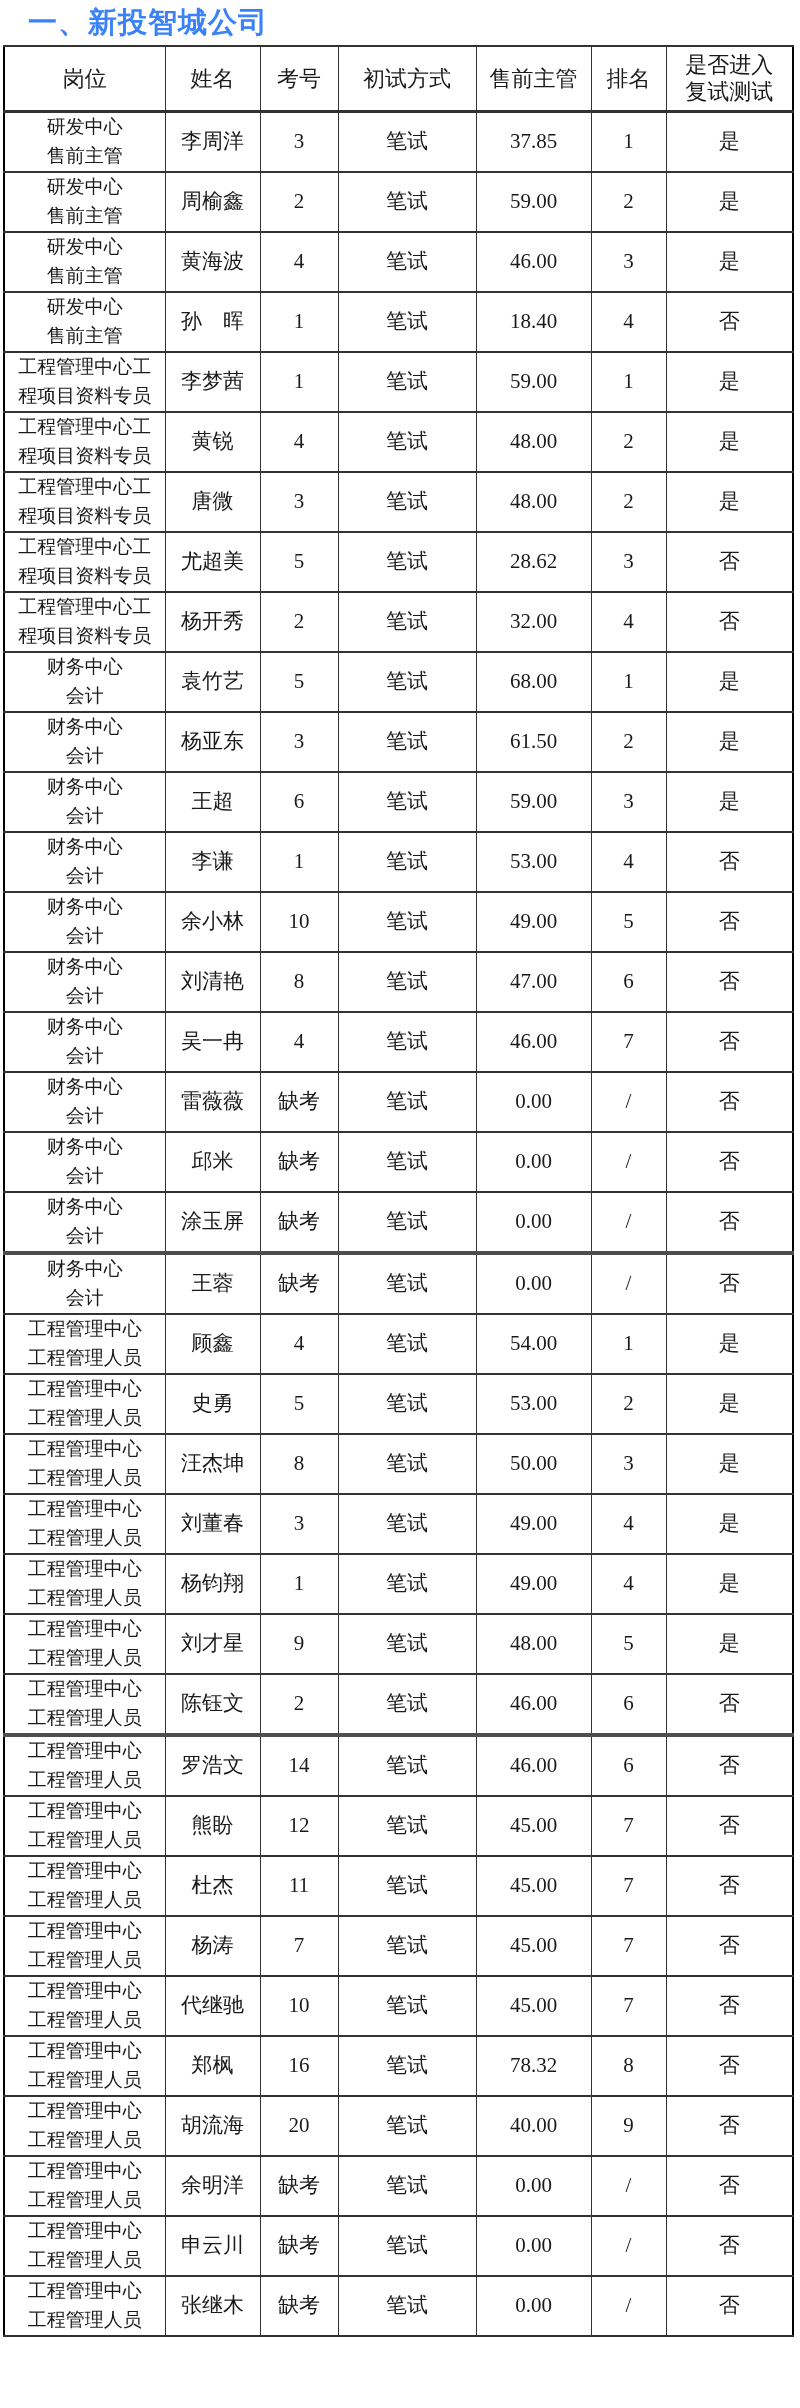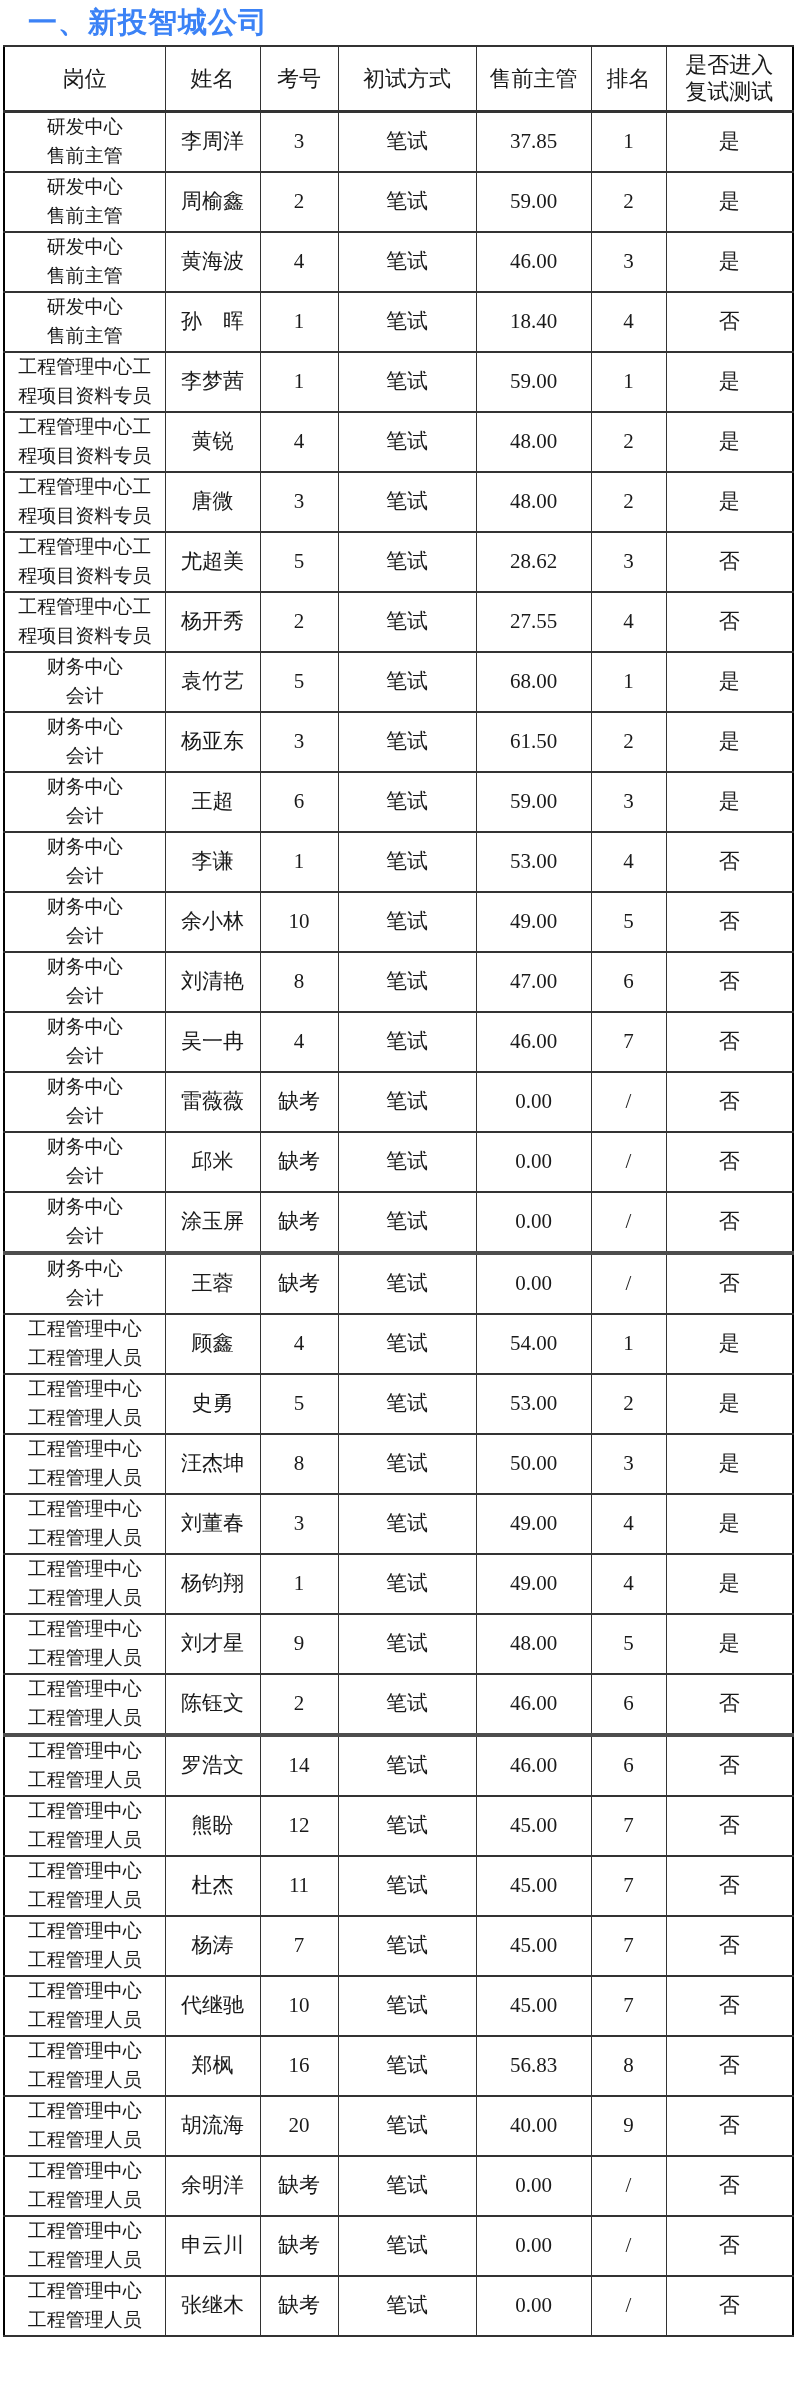--- a/index.html
+++ b/index.html
@@ -174,21 +174,21 @@
           <td>28.62</td>
           <td>3</td>
           <td>否</td>
         </tr>
         <tr>
           <td>工程管理中心工
 程项目资料专员</td>
           <td>杨开秀</td>
           <td>2</td>
           <td>笔试</td>
-          <td>27.55</td>
+          <td>32.00</td>
           <td>4</td>
           <td>否</td>
         </tr>
         <tr>
           <td>财务中心
 会计</td>
           <td>袁竹艺</td>
           <td>5</td>
           <td>笔试</td>
           <td>68.00</td>
@@ -414,21 +414,21 @@
           <td>45.00</td>
           <td>7</td>
           <td>否</td>
         </tr>
         <tr>
           <td>工程管理中心
 工程管理人员</td>
           <td>郑枫</td>
           <td>16</td>
           <td>笔试</td>
-          <td>56.83</td>
+          <td>78.32</td>
           <td>8</td>
           <td>否</td>
         </tr>
         <tr>
           <td>工程管理中心
 工程管理人员</td>
           <td>胡流海</td>
           <td>20</td>
           <td>笔试</td>
           <td>40.00</td>

